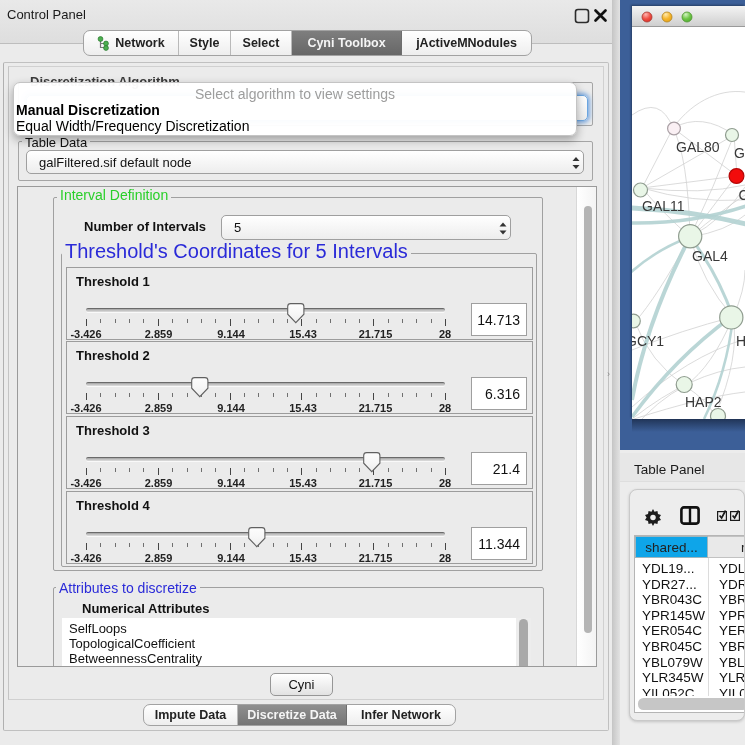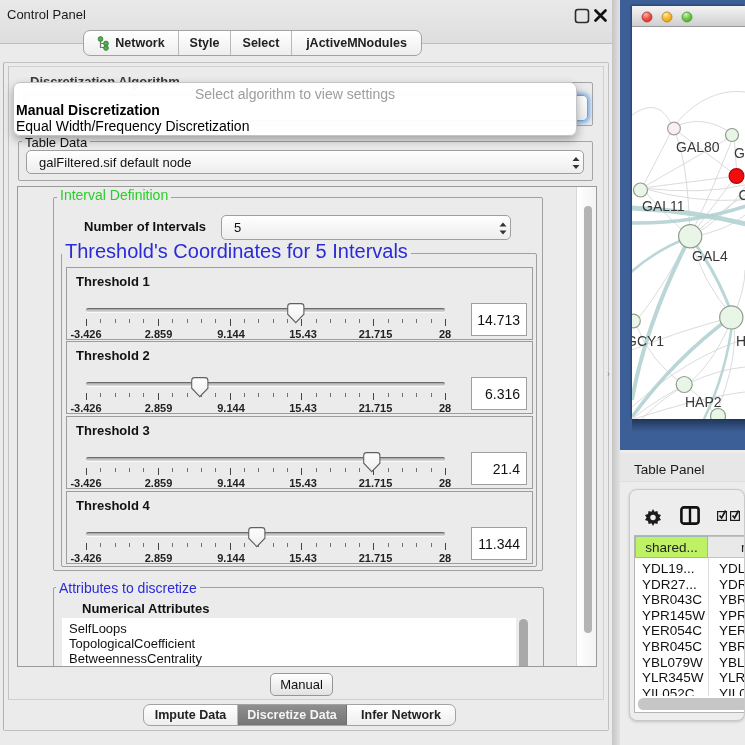--- a/index.html
+++ b/index.html
@@ -54,20 +54,21 @@
     <div class="s" style="width:95px;">
       <svg width="13" height="15" viewBox="0 0 13 15" style="margin-right:5px;">
         <path d="M3.5 4 L3.5 12 M3.5 7.5 L8 7.5 M3.5 11.5 L8 11.5" stroke="#777" stroke-width="1.2" fill="none"></path>
         <circle cx="3.5" cy="3" r="2.4" fill="#4caf50" stroke="#2e7d32" stroke-width="0.8"></circle>
         <circle cx="9" cy="7.5" r="2.4" fill="#4caf50" stroke="#2e7d32" stroke-width="0.8"></circle>
         <circle cx="9" cy="12" r="2.4" fill="#4caf50" stroke="#2e7d32" stroke-width="0.8"></circle>
       </svg>
       Network</div>
     <div class="s" style="width:52px;">Style</div>
     <div class="s" style="width:61px;">Select</div>
+    <div class="s sel" style="width:110px;background:linear-gradient(#7e7e7e,#676767);">Cyni Toolbox</div>
     <div class="s" style="width:129px;">jActiveMNodules</div>
   </div>
 
   <div class="abs" style="left:3px;top:62px;width:606px;height:669px;border:1px solid #c0c0c0;border-left-color:#b0b0b0;border-radius:2px;background:#ebebeb;"></div>
   <div class="abs" style="left:8px;top:66px;width:596px;height:634px;border:1px solid #d0d0d0;border-left-color:#c4c4c4;background:#ebebeb;"></div>
 
   <div class="grp" style="left:18px;top:82px;width:575px;height:44px;"></div>
   <div class="gtitle" style="left:27px;top:75px;font-weight:bold;color:#3a3a3a;">Discretization Algorithm</div>
   <div class="combo" style="left:26px;top:95px;width:562px;height:26px;border-color:#6ca6e0;box-shadow:0 0 4px 2px rgba(88,148,221,0.75);"></div>
 
@@ -311,21 +312,21 @@
     <div class="abs" style="left:44px;top:431px;width:469px;height:64px;background:#ffffff;font-size:13px;color:#111;">
       <div style="padding:3px 0 0 7px;line-height:15px;">SelfLoops<br>TopologicalCoefficient<br>BetweennessCentrality<br>Stress</div>
       <div class="abs" style="left:454px;top:0;width:15px;height:64px;background:#ededed;"></div>
       <div class="abs" style="left:456.5px;top:1px;width:9.5px;height:63px;background:#a9a9a9;border-radius:5px 5px 0 0;"></div>
     </div>
 
     <div class="abs" style="left:558px;top:0;width:22px;height:481px;background:linear-gradient(90deg,#ffffff,#f2f2f2);border-left:1px solid #d8d8d8;"></div>
     <div class="abs" style="left:566px;top:19px;width:8px;height:427px;background:#b4b4b4;border-radius:4px;"></div>
   </div>
 
-  <div class="abs" style="left:270px;top:673px;width:63px;height:23px;border:1px solid #969696;border-radius:5px;background:linear-gradient(#ffffff,#e2e2e2);font-size:13px;color:#111;text-align:center;padding-top:3px;">Manual</div>
+  <div class="abs" style="left:270px;top:673px;width:63px;height:23px;border:1px solid #969696;border-radius:5px;background:linear-gradient(#ffffff,#e2e2e2);font-size:13px;color:#111;text-align:center;padding-top:3px;">Cyni</div>
 
   <div class="seg" style="left:143px;top:704px;height:22px;">
     <div class="s" style="width:94px;">Impute Data</div>
     <div class="s sel" style="width:109px;">Discretize Data</div>
     <div class="s" style="width:108px;">Infer Network</div>
   </div>
 
   <div class="abs" style="left:13px;top:82px;width:564px;height:54px;background:rgba(255,255,255,0.965);border:1px solid #c4c4c4;border-radius:7px;box-shadow:0 4px 10px rgba(0,0,0,0.32);"></div>
   <div class="abs" style="left:195px;top:86px;font-size:14px;color:#9d9d9d;">Select algorithm to view settings</div>
   <div class="abs" style="left:16px;top:102px;font-size:14px;font-weight:bold;color:#000;">Manual Discretization</div>
@@ -443,21 +444,21 @@
   </svg>
   <svg class="abs" style="left:87px;top:19px;" width="23" height="12" viewBox="0 0 23 12">
     <rect x="0.6" y="2.6" width="8.8" height="8.8" fill="none" stroke="#1a1a1a" stroke-width="1.2"></rect>
     <path d="M2.6 6.5 L4.6 9 L8.6 1.5" stroke="#1a1a1a" stroke-width="1.7" fill="none"></path>
     <rect x="13.6" y="2.6" width="8.8" height="8.8" fill="none" stroke="#1a1a1a" stroke-width="1.2"></rect>
     <path d="M15.6 6.5 L17.6 9 L21.6 1.5" stroke="#1a1a1a" stroke-width="1.7" fill="none"></path>
   </svg>
 
   <div class="abs" style="left:4px;top:45px;width:112px;height:178px;border:1px solid #b5b5b5;border-right:none;background:#ffffff;overflow:hidden;">
 
-    <div class="abs" style="left:0;top:0;width:73px;height:22px;background:#bef264;border:1px solid #9fb6bd;font-size:13.5px;color:#222;text-align:center;padding-top:3px;">shared...</div>
+    <div class="abs" style="left:0;top:0;width:73px;height:22px;background:#0ea5e9;border:1px solid #9fb6bd;font-size:13.5px;color:#222;text-align:center;padding-top:3px;">shared...</div>
     <div class="abs" style="left:73px;top:0;width:39px;height:22px;background:#e9e9e9;border:1px solid #c2c2c2;border-left:none;font-size:13.5px;color:#222;padding:3px 0 0 33px;">n</div>
     <div class="abs" style="left:73px;top:22px;width:1px;height:139px;background:#dcdcdc;"></div>
 
     <div class="abs" id="rows1" style="left:7px;top:25px;width:66px;font-size:13.5px;color:#111;line-height:15.6px;">YDL19...<br>YDR27...<br>YBR043C<br>YPR145W<br>YER054C<br>YBR045C<br>YBL079W<br>YLR345W<br>YIL052C</div>
     <div class="abs" id="rows2" style="left:84px;top:25px;width:28px;font-size:13.5px;color:#111;line-height:15.6px;overflow:hidden;">YDL1<br>YDR2<br>YBR0<br>YPR1<br>YER0<br>YBR0<br>YBL0<br>YLR3<br>YIL0</div>
 
     <div class="abs" style="left:0;top:160px;width:112px;height:18px;background:#ffffff;"></div>
     <div class="abs" style="left:3px;top:162px;width:110px;height:11.5px;background:#c6c6c6;border-radius:5.5px;"></div>
   </div>
 

